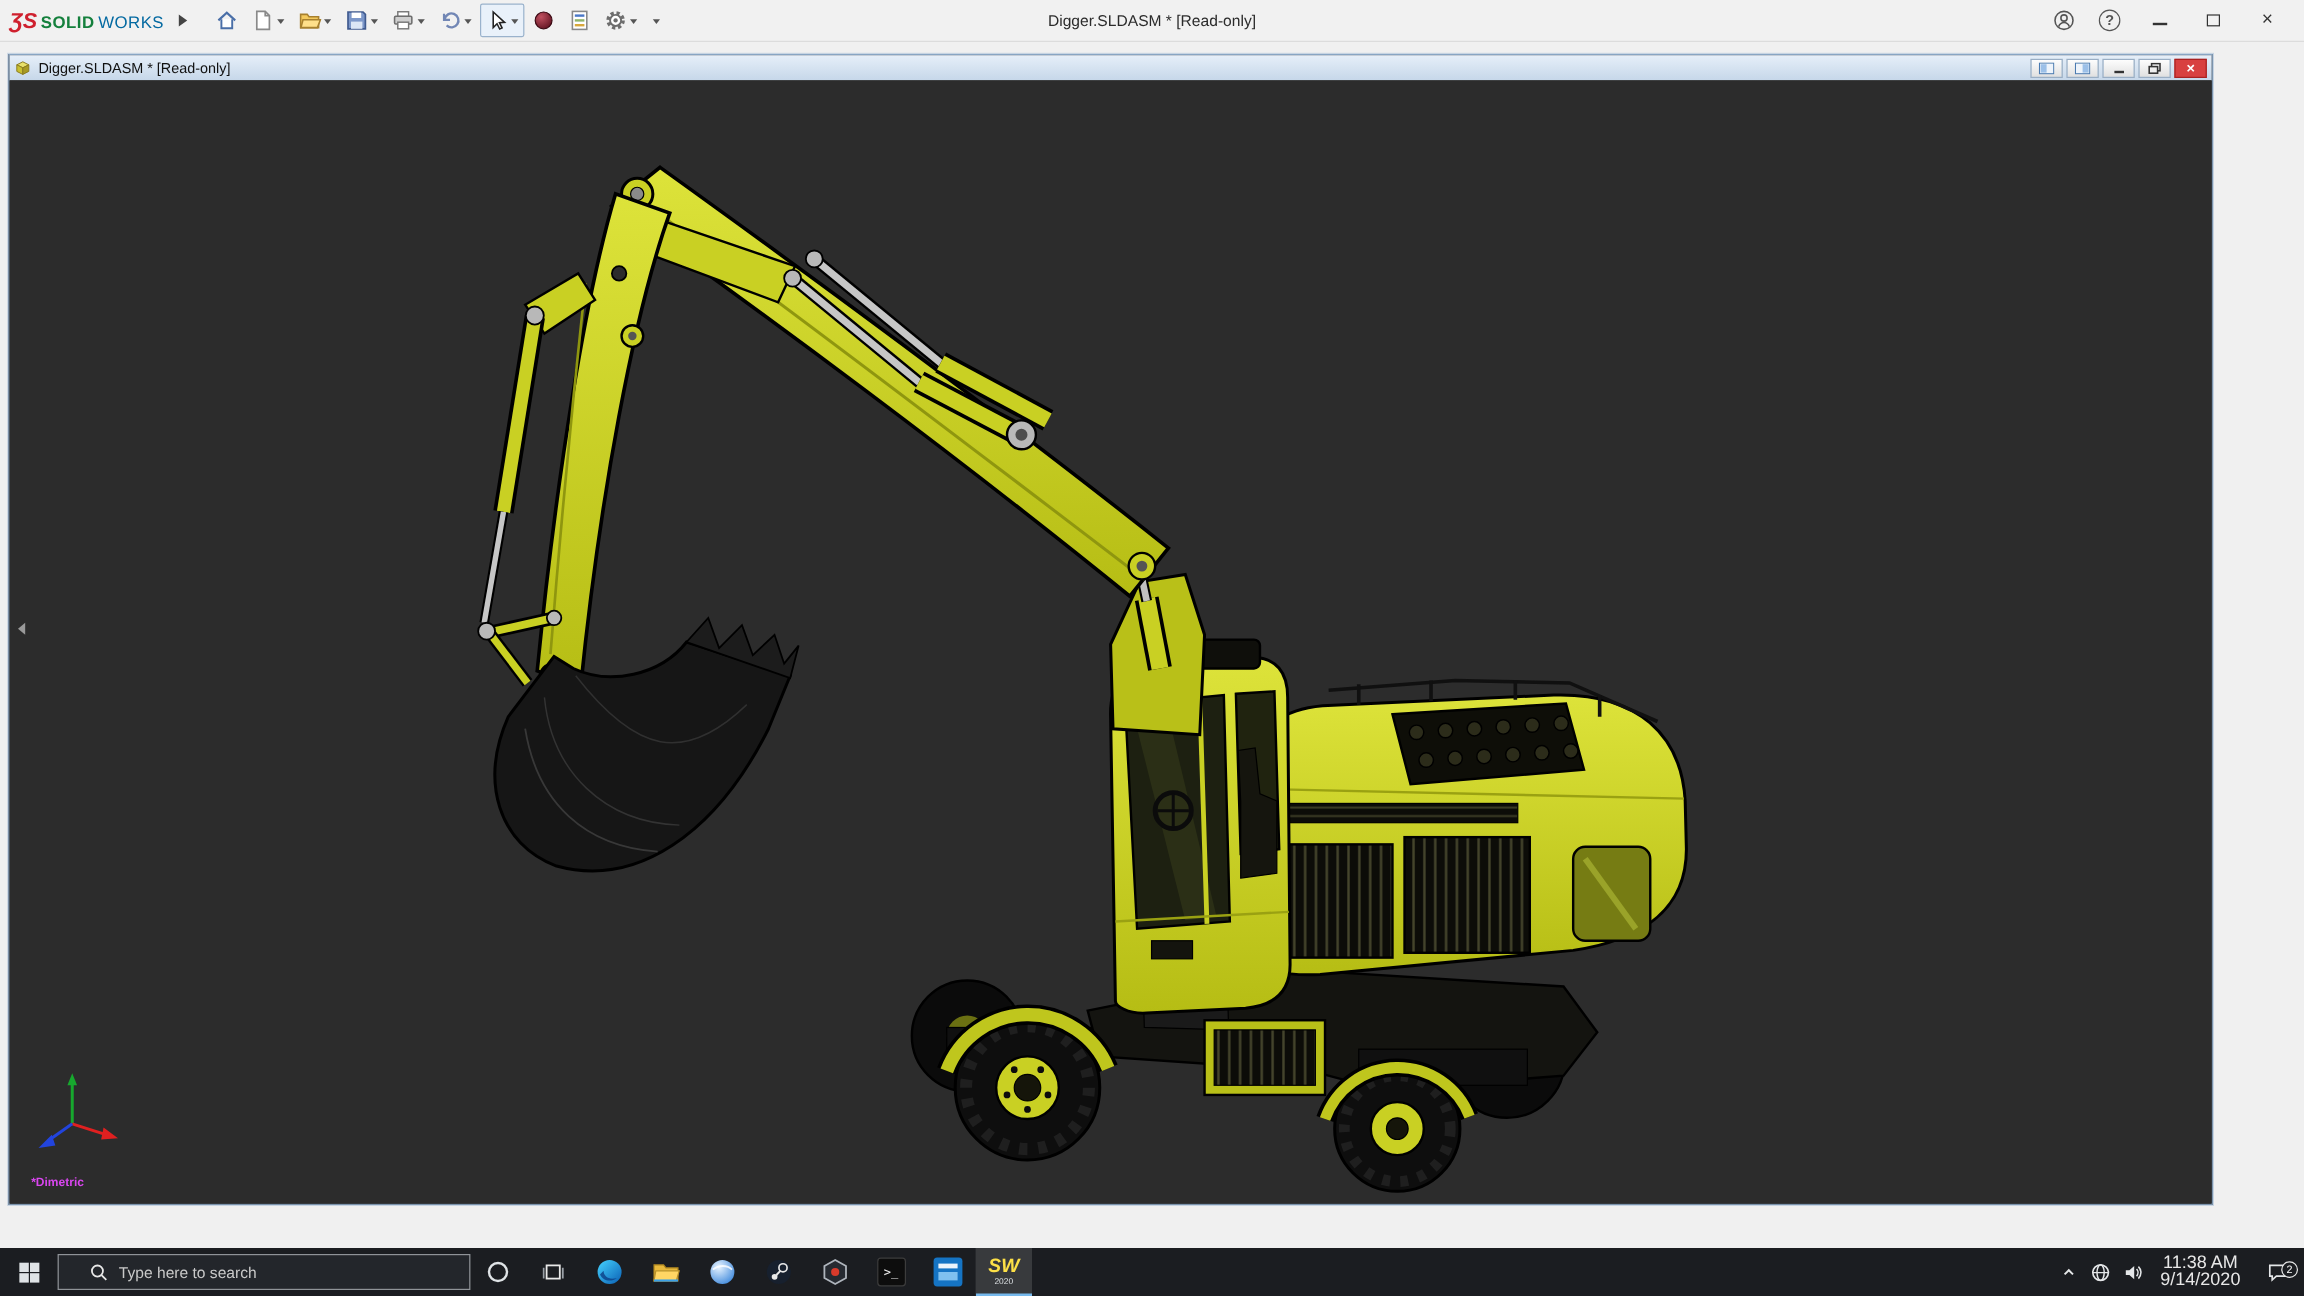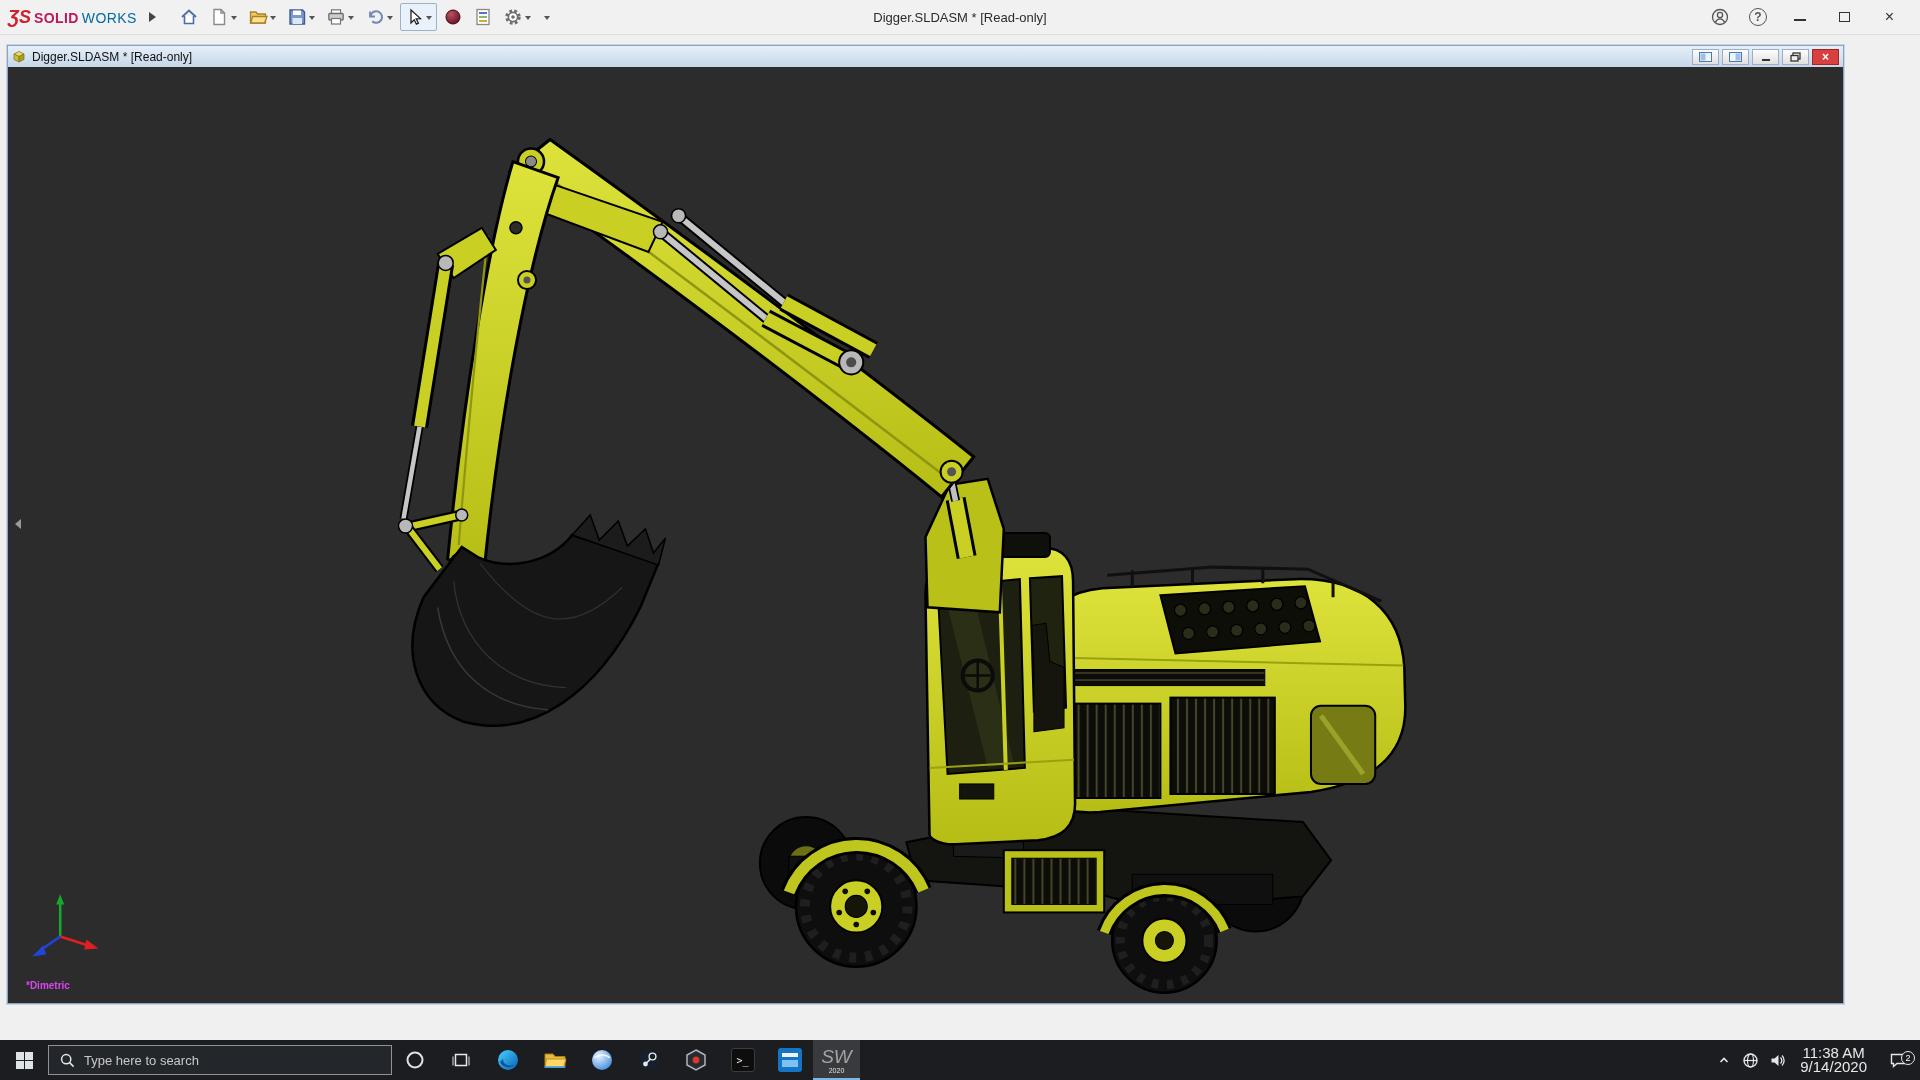--- a/index.html
+++ b/index.html
@@ -5,21 +5,21 @@
   html,body{margin:0;padding:0;background:#000;}
   *{box-sizing:border-box;}
   .screen{position:relative;width:1920px;height:1080px;overflow:hidden;
           font-family:"Liberation Sans",sans-serif;background:#f0f0f0;}
 
   
   .menubar{position:absolute;left:0;top:0;width:1920px;height:35px;background:#f1f1f1;
            border-bottom:1px solid #dcdcdc;display:flex;align-items:center;padding:16px 8px;}
   .brand{display:flex;align-items:baseline;gap:3px;cursor:default;}
   .brand .mark{color:#cf202e;font-weight:800;font-style:italic;font-size:18px;}
-  .brand .bold{color:#be185d;font-weight:700;font-size:14px;letter-spacing:.4px;}
+  .brand .bold{color:#15803d;font-weight:700;font-size:14px;letter-spacing:.4px;}
   .brand .light{color:#0369a1;font-weight:400;font-size:14px;letter-spacing:.4px;}
   .menu-arrow{width:0;height:0;border:5px solid transparent;border-left:7px solid #444;margin:0 14px 0 12px;}
   .qat{display:flex;align-items:center;gap:2px;}
   .qbtn{height:28px;display:flex;align-items:center;padding:0 3px;border-radius:2px;border:1px solid transparent;}
   .qbtn.pressed{border:1px solid #9ab2cc;background:#e9f1fa;}
   .caret{width:0;height:0;border:3.5px solid transparent;border-top:4.5px solid #555;margin:4px 1px 0 2px;}
   .ic{display:block;}
   .app-title{position:absolute;left:50%;transform:translateX(-50%);top:10px;font-size:13px;color:#2b2b2b;white-space:nowrap;}
   .title-right{margin-left:auto;display:flex;align-items:center;height:35px;}
   .tr-btn{width:38px;height:35px;display:flex;align-items:center;justify-content:center;color:#444;}
@@ -44,31 +44,31 @@
   .viewport svg.model{position:absolute;left:0;top:0;width:100%;height:100%;}
   .view-label{position:absolute;left:18px;bottom:12px;font-size:10px;font-weight:700;color:#d946ef;}
   .expander{position:absolute;left:2px;top:452px;width:0;height:0;border:5px solid transparent;
             border-right:6px solid #9a9a9a;}
 
   
   .taskbar{position:absolute;left:0;bottom:0;width:1920px;height:40px;background:#1b1d21;
            display:flex;align-items:stretch;color:#e8e8e8;}
   .tb-start{width:48px;display:flex;align-items:center;justify-content:center;}
   .tb-search{width:344px;margin:5px 0;border:1px solid #8f9398;background:#23262b;display:flex;
-             align-items:center;gap:9px;padding:0 11px;font-size:13px;color:#c9c9c9;text-align:right;}
+             align-items:center;gap:9px;padding:0 26px;font-size:13px;color:#c9c9c9;text-align:right;}
   .tb-btn{width:46px;display:flex;align-items:center;justify-content:center;}
   .tb-icon{width:47px;display:flex;align-items:center;justify-content:center;position:relative;}
   .tb-icon.active{background:rgba(255,255,255,.13);box-shadow:inset 0 -2px 0 #76b9ed;}
   .term{width:24px;height:24px;background:#0d0d0d;border:1px solid #3c3c3c;border-radius:3px;color:#eee;
         font-family:"DejaVu Sans Mono",monospace;font-size:10px;display:flex;align-items:center;justify-content:center;}
   .winapp{width:24px;height:24px;background:#1574c4;border-radius:3px;position:relative;}
   .winapp::after{content:"";position:absolute;left:4px;top:5px;width:16px;height:4px;background:#fff;opacity:.92;}
   .winapp::before{content:"";position:absolute;left:4px;top:12px;width:16px;height:7px;background:#7fc1f0;}
   .swicon{display:flex;flex-direction:column;align-items:center;justify-content:center;line-height:1;}
-  .swicon .sw{color:#a3a3a3;font-weight:400;font-style:italic;font-size:19px;}
+  .swicon .sw{color:#fde047;font-weight:700;font-style:italic;font-size:16px;}
   .swicon .yr{color:#dfe3e6;font-size:7px;margin-top:1px;}
   .tray{margin-left:auto;display:flex;align-items:center;}
   .tray .tb-btn{width:27px;}
   .clock{display:flex;flex-direction:column;align-items:center;justify-content:center;font-size:15px;
          line-height:14px;padding:0 9px;text-align:center;}
   .action{width:44px;display:flex;align-items:center;justify-content:center;position:relative;}
   .badge{position:absolute;right:5px;bottom:4px;min-width:14px;height:14px;border-radius:8px;background:#1b1d21;
          border:1px solid #e8e8e8;color:#fff;font-size:9px;display:flex;align-items:center;justify-content:center;padding:0 2px;}
 </style>
 </head>

